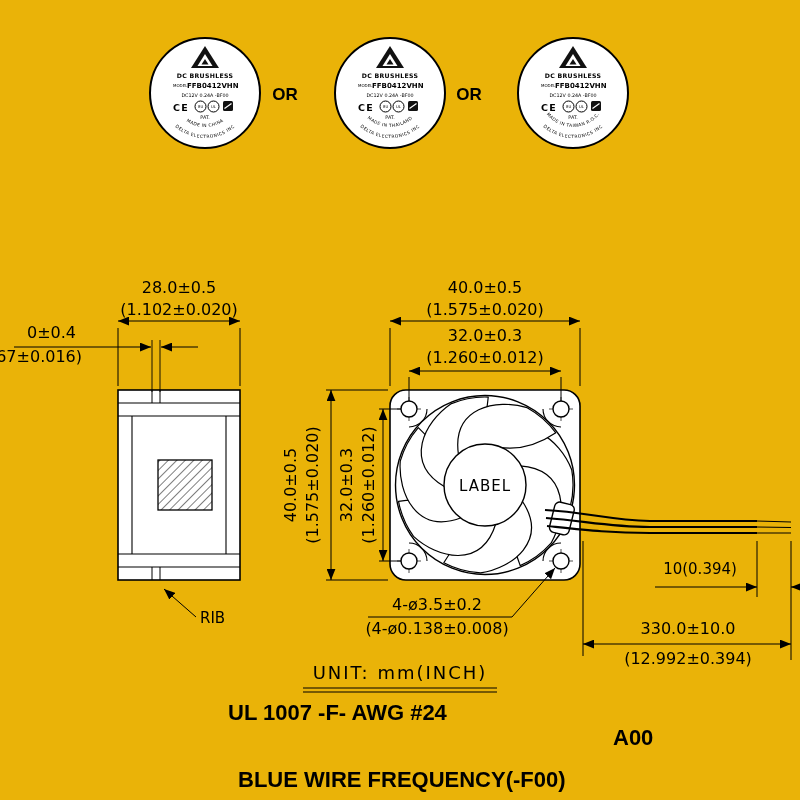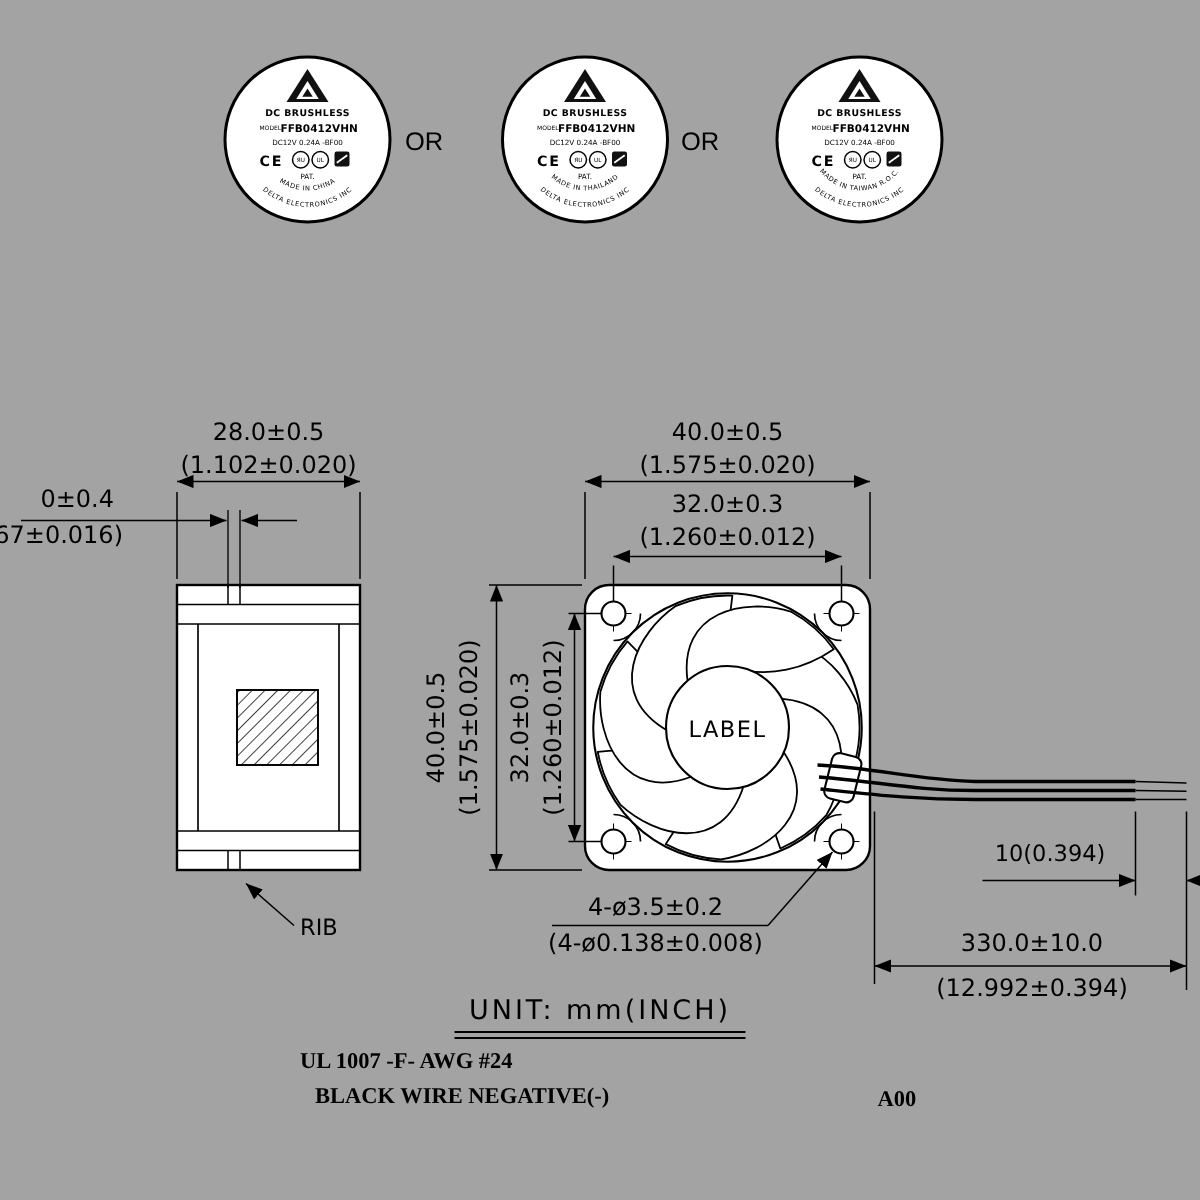--- a/index.html
+++ b/index.html
@@ -1,24 +1,24 @@
 <!DOCTYPE html>
 <html><head>
 <meta charset="utf-8">
 <style>
   html,body{margin:0;padding:0;background:#fff;}
-  #page{position:relative;width:800px;height:800px;background:#a3a3a3;overflow:hidden;
+  #page{position:relative;width:800px;height:800px;background:#eab308;overflow:hidden;
         font-family:"DejaVu Sans",sans-serif;color:#000;}
   #page svg{display:block;}
   .abs{position:absolute;}
   svg text{font-family:"DejaVu Sans",sans-serif;fill:#000;}
-  .or-text{position:absolute;width:30px;text-align:left;font-size:17px;font-weight:400;
+  .or-text{position:absolute;width:30px;text-align:center;font-size:17px;font-weight:700;
            font-family:"Liberation Sans",sans-serif;}
-  .note{position:absolute;font-family:Liberation Serif, serif;
-        font-weight:700;font-size:15px;white-space:pre;}
+  .note{position:absolute;font-family:Liberation Sans, sans-serif;
+        font-weight:700;font-size:22px;white-space:pre;margin-left:28px;}
   .lbl-svg{position:absolute;top:35px;}
 </style>
 </head>
 <body>
 
 <div id="page">
 
   <svg class="lbl-svg" style="left:147px" width="116" height="116" viewBox="0 0 116 116">
     <circle cx="58" cy="58" r="55" fill="#fff" stroke="#000" stroke-width="2"></circle>
     <g>
@@ -259,16 +259,16 @@
     <text x="688" y="664" font-size="16" text-anchor="middle">(12.992±0.394)</text>
 
     <text x="400" y="679" font-size="18" text-anchor="middle" letter-spacing="2">UNIT: mm(INCH)</text>
     <g stroke="#000" stroke-width="1.2">
       <line x1="303" y1="688" x2="497" y2="688"></line>
       <line x1="303" y1="692" x2="497" y2="692"></line>
     </g>
   </svg>
 
   <div class="note" style="left:200px;top:700px">UL 1007 -F- AWG #24</div>
-  <div class="note" style="left:210px;top:723px">BLACK WIRE NEGATIVE(-)</div>
+  <div class="note" style="left:210px;top:767px">BLUE WIRE FREQUENCY(-F00)</div>
   <div class="note" style="left:585px;top:725px">A00</div>
 
 </div>
 
 </body></html>

